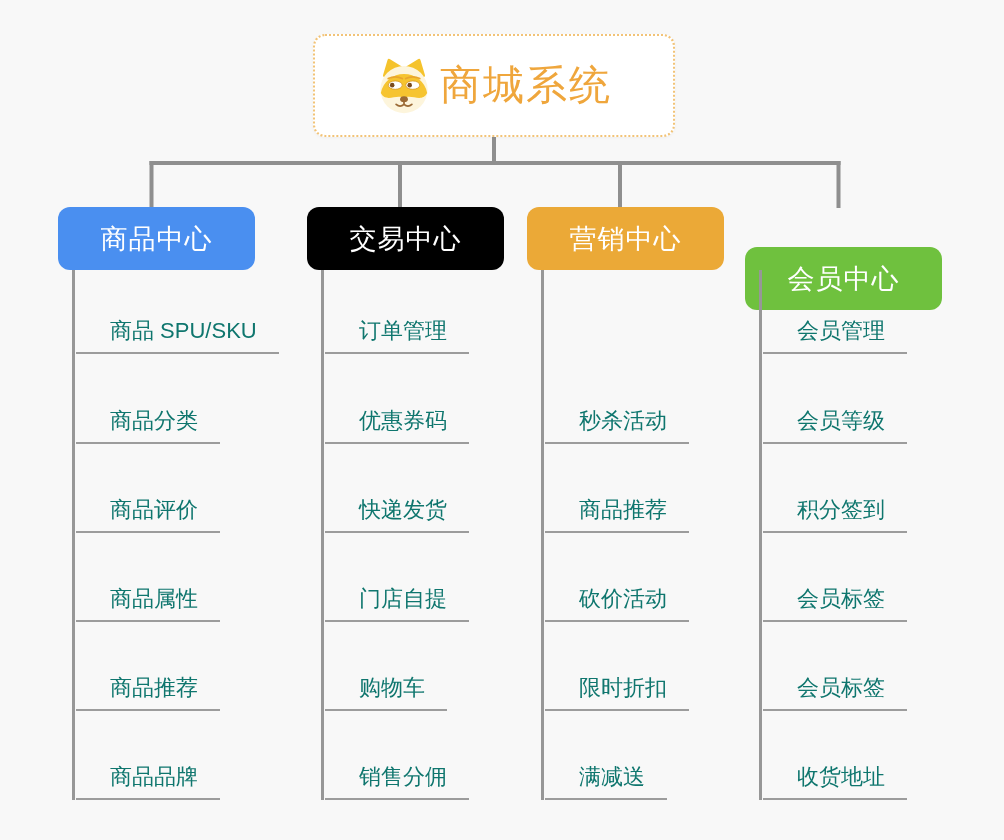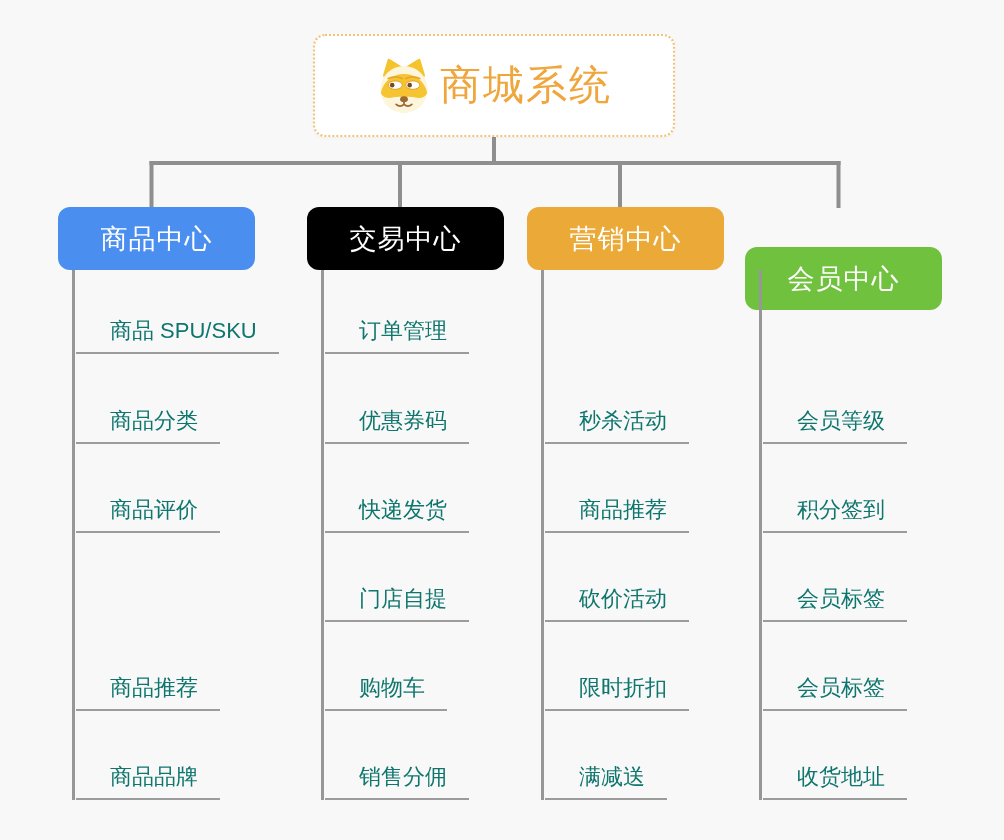--- a/index.html
+++ b/index.html
@@ -66,20 +66,21 @@
     </svg>
     <span class="root-title" style="color: rgb(239, 166, 60);">商城系统</span>
   </div>
 
   <div class="column" style="left:58px">
     <div class="branch-box" style="background-color: rgb(74, 143, 240);">商品中心</div>
     <div class="spine"></div>
     <div class="leaf" style="top:316px">商品 SPU/SKU</div>
     <div class="leaf" style="top:406px">商品分类</div>
     <div class="leaf" style="top:495px">商品评价</div>
+    <div class="leaf" style="top:584px">商品属性</div>
     <div class="leaf" style="top:673px">商品推荐</div>
     <div class="leaf" style="top:762px">商品品牌</div>
   </div>
 
   <div class="column" style="left:307px">
     <div class="branch-box" style="background-color: #000000;">交易中心</div>
     <div class="spine"></div>
     <div class="leaf" style="top:316px">订单管理</div>
     <div class="leaf" style="top:406px">优惠券码</div>
     <div class="leaf" style="top:495px">快递发货</div>
@@ -94,20 +95,21 @@
     <div class="leaf" style="top:406px">秒杀活动</div>
     <div class="leaf" style="top:495px">商品推荐</div>
     <div class="leaf" style="top:584px">砍价活动</div>
     <div class="leaf" style="top:673px">限时折扣</div>
     <div class="leaf" style="top:762px">满减送</div>
   </div>
 
   <div class="column" style="left:745px">
     <div class="branch-box" style="background-color: rgb(111, 193, 62); margin-top: 40px;">会员中心</div>
     <div class="spine"></div>
+    <div class="leaf" style="top:316px">会员管理</div>
     <div class="leaf" style="top:406px">会员等级</div>
     <div class="leaf" style="top:495px">积分签到</div>
     <div class="leaf" style="top:584px">会员标签</div>
     <div class="leaf" style="top:673px">会员标签</div>
     <div class="leaf" style="top:762px">收货地址</div>
   </div>
 
 </div>
 
 </body></html>

